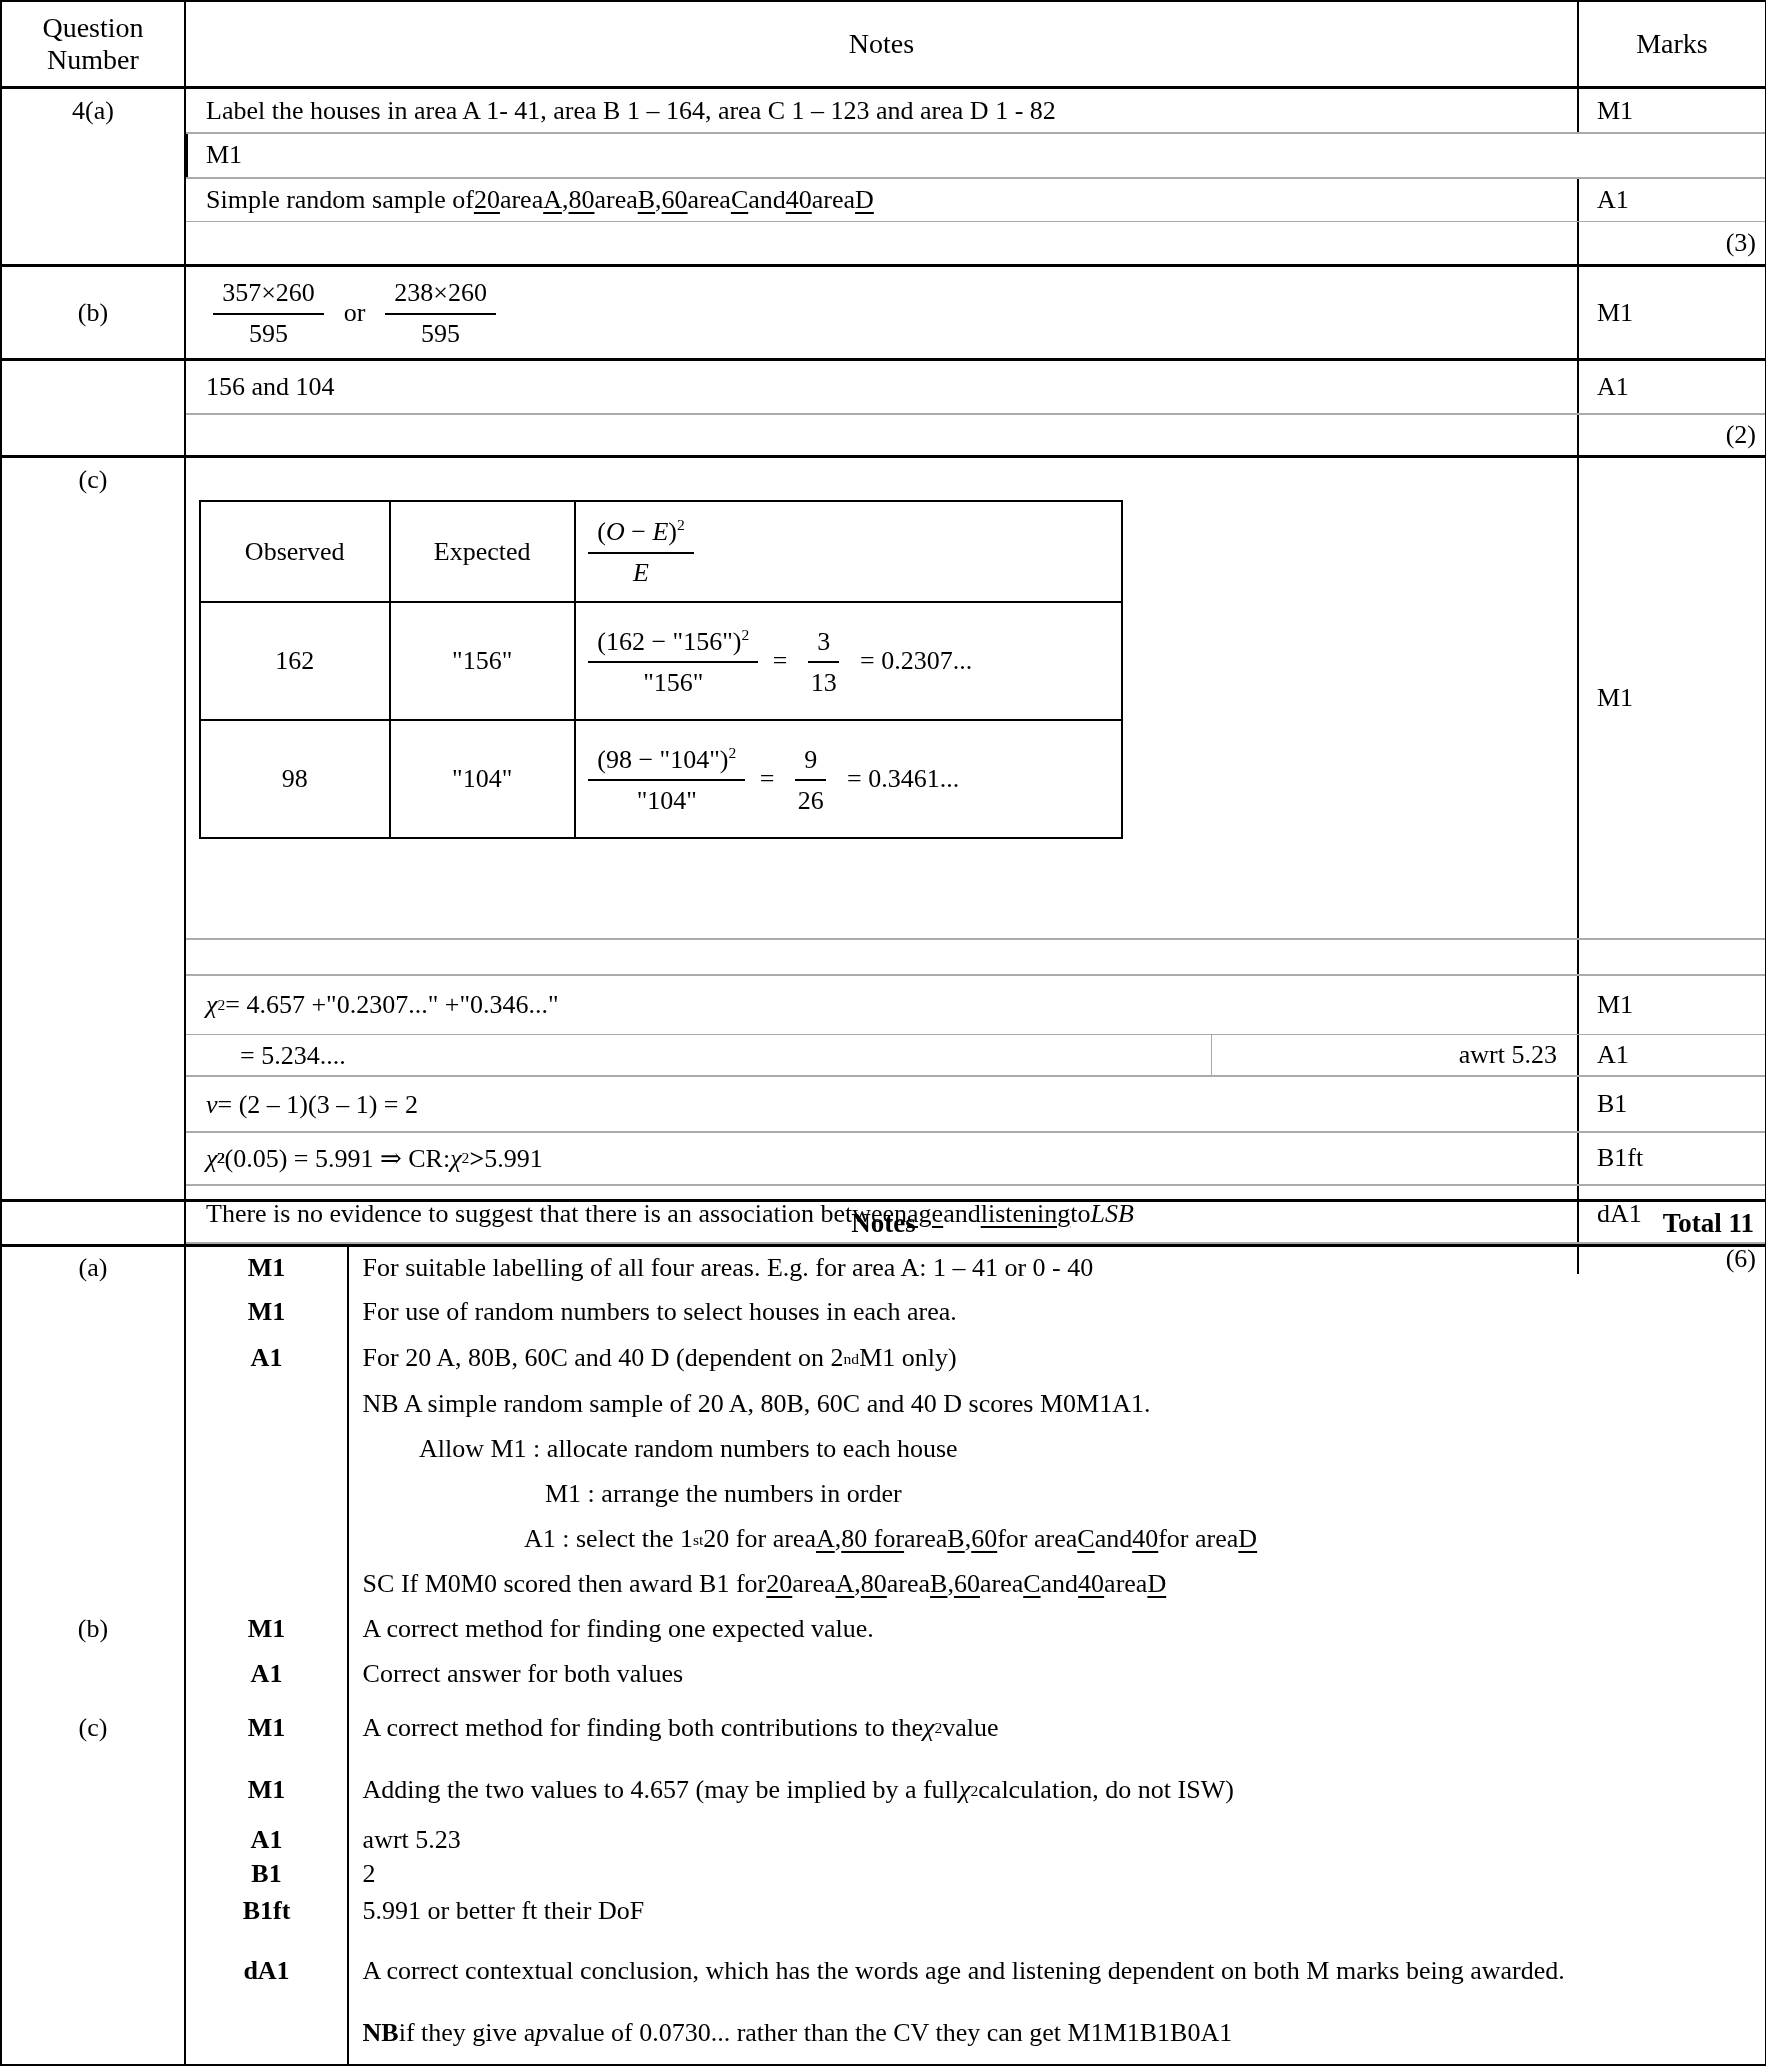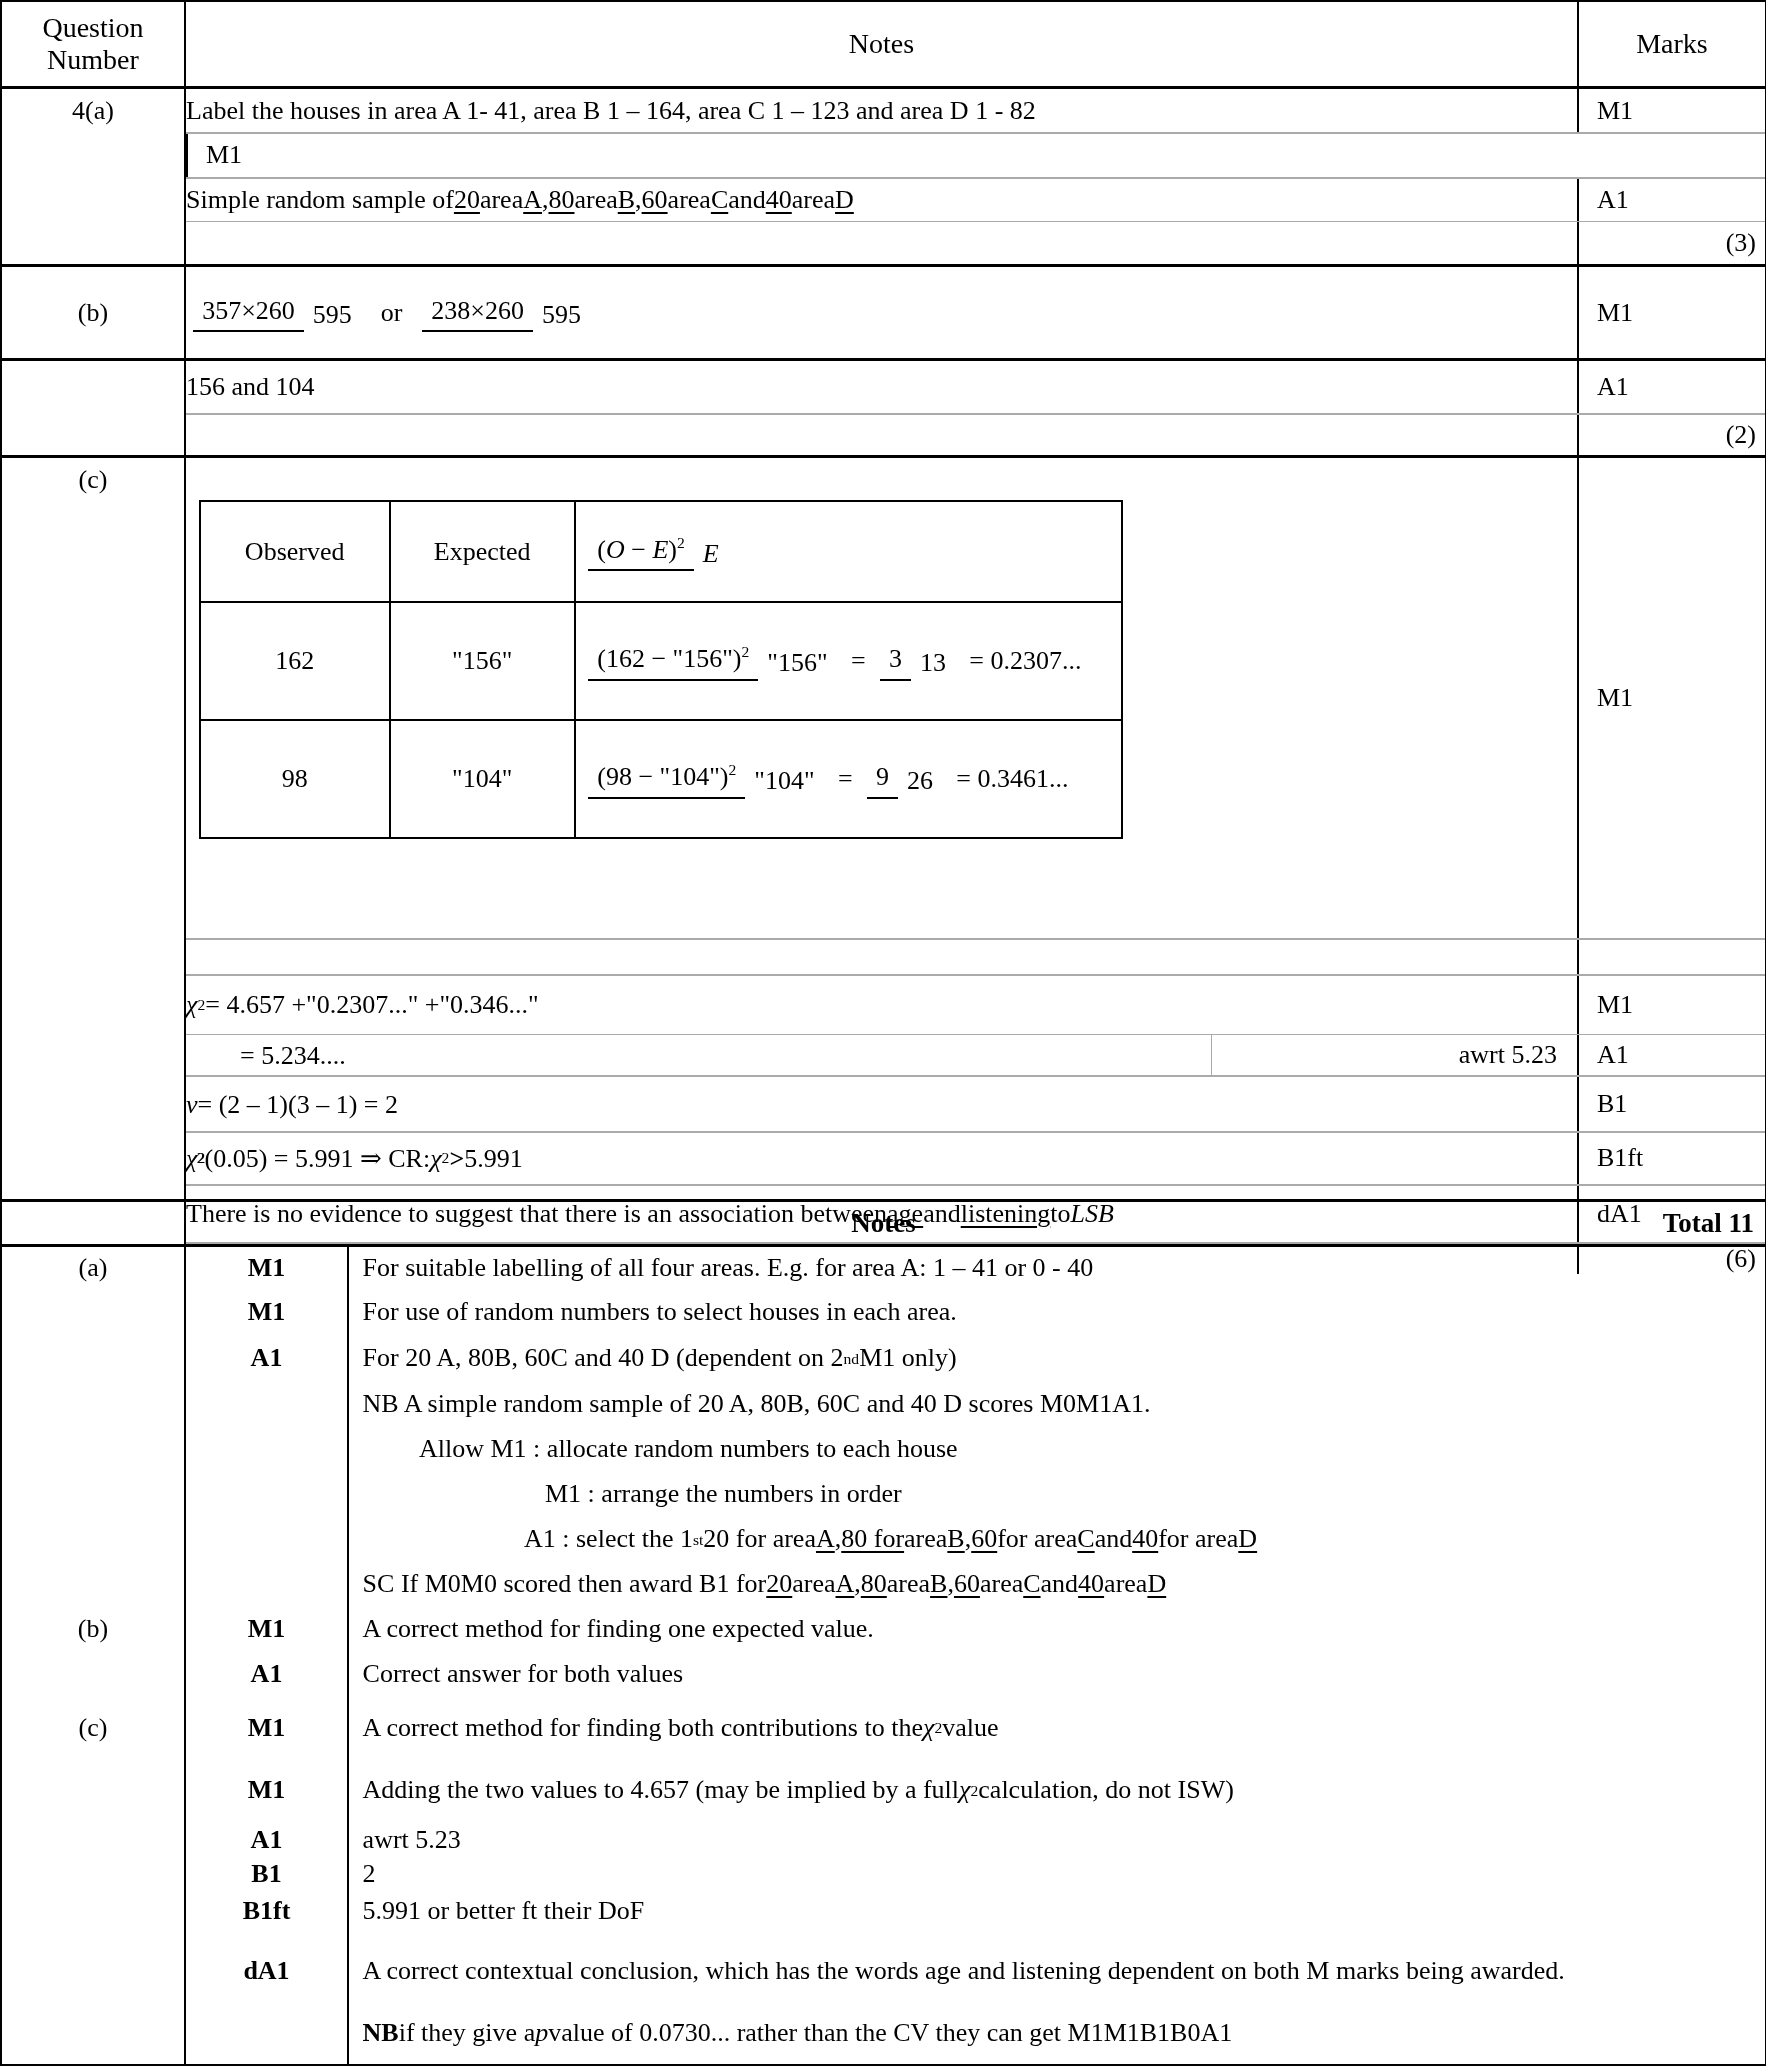--- a/index.html
+++ b/index.html
@@ -7,33 +7,33 @@
   .sheet{position:relative;width:1767px;height:2066px;border:2.7px solid #000;box-sizing:border-box;
          display:flex;flex-direction:column;font-size:26px;}
   
   .blk{display:flex;border-bottom:3.6px solid #000;box-sizing:border-box;flex-shrink:0;}
   .blk.last{border-bottom:none;flex:1;}
   .qc{width:184px;border-right:2.7px solid #000;box-sizing:border-box;display:flex;justify-content:center;flex-shrink:0;}
   .qc.top{align-items:flex-start;padding-top:7.2px;}
   .qc.mid{align-items:center;}
   .bcol{flex:1;display:flex;flex-direction:column;min-width:0;}
   .sr{display:flex;box-sizing:border-box;flex-shrink:0;}
-  .sc{flex:1;display:flex;align-items:center;box-sizing:border-box;min-width:0;line-height:1.2;}
+  .sc{flex:1;display:flex;align-items:center;padding-left:20px;box-sizing:border-box;min-width:0;line-height:1.2;}
   .mc{width:188px;border-left:2.7px solid #000;box-sizing:border-box;display:flex;align-items:center;
       padding-left:18px;flex-shrink:0;}
   .mc.tot{justify-content:flex-end;padding-right:9px;padding-left:0;}
   .gl{height:1.8px;background:#aaaaaa;flex-shrink:0;}
   
   .hdr{display:flex;height:87px;border-bottom:3.6px solid #000;box-sizing:border-box;flex-shrink:0;font-size:28px;}
   .hdr .hq{width:184px;border-right:2.7px solid #000;box-sizing:border-box;display:flex;flex-direction:column;
            justify-content:center;align-items:center;line-height:1.15;}
   .hdr .hs{flex:1;display:flex;align-items:center;justify-content:center;}
   .hdr .hm{width:188px;border-left:2.7px solid #000;box-sizing:border-box;display:flex;align-items:center;justify-content:center;}
   
-  .fr{display:inline-flex;flex-direction:row;align-items:center;vertical-align:middle;margin:0 7.2px;}
+  .fr{display:inline-flex;flex-direction:column;align-items:center;vertical-align:middle;margin:0 7.2px;}
   .fr .n{padding:1.8px 9px 4.5px;border-bottom:2.3px solid #000;white-space:nowrap;}
   .fr .d{padding:3.6px 9px 0;white-space:nowrap;}
   .orword{margin:0 12.7px;}
   
   .obswrap{padding:42px 0 0 12.7px;}
   table.obs{border-collapse:collapse;border:2.7px solid #000;}
   table.obs td{border:2.3px solid #000;text-align:center;vertical-align:middle;font-size:26px;padding:0 5.4px;}
   .fline{display:flex;align-items:center;justify-content:flex-start;gap:7.2px;white-space:nowrap;}
   
   .awrt{width:366px;border-left:1.8px solid #aaaaaa;align-self:stretch;display:flex;align-items:center;

